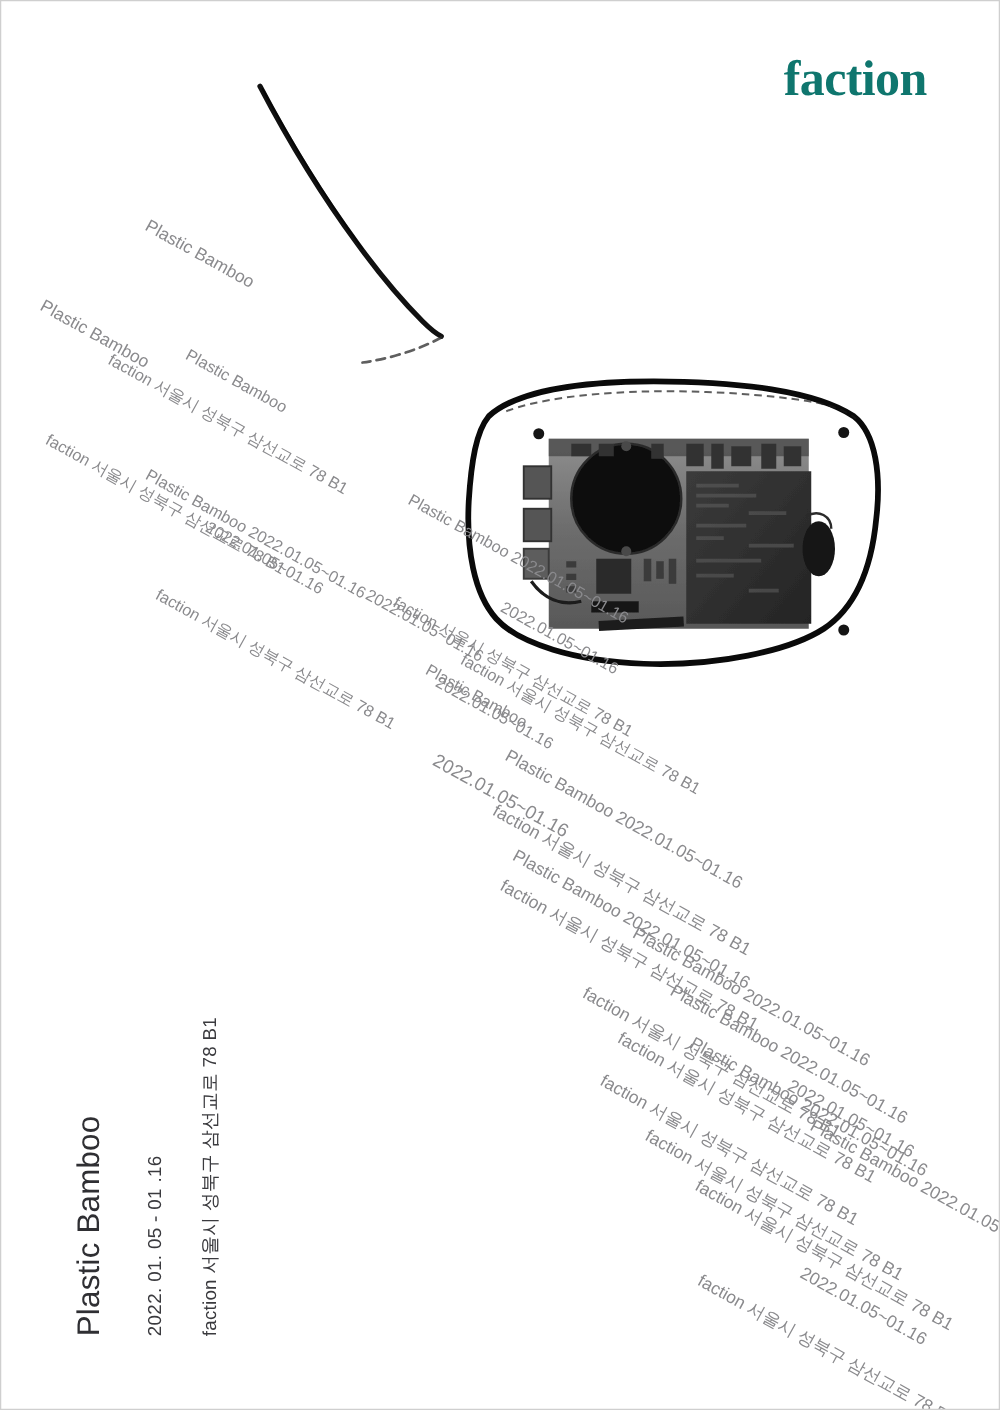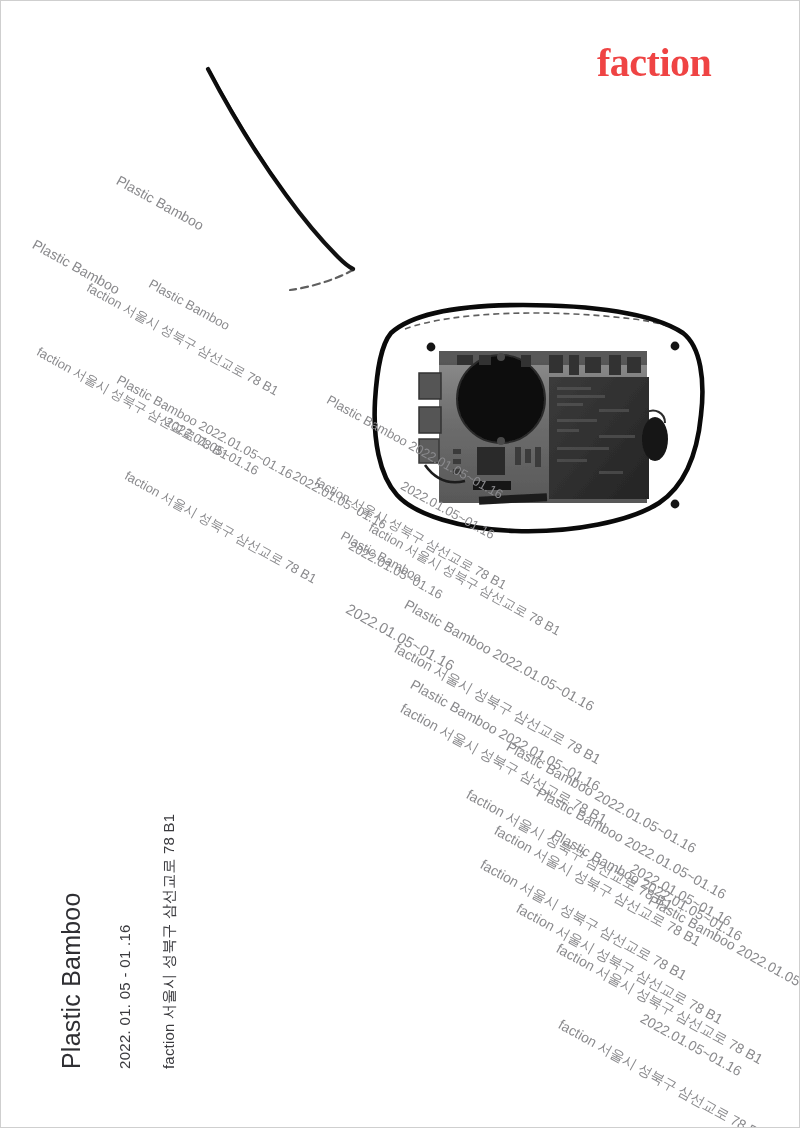--- a/index.html
+++ b/index.html
@@ -10,26 +10,26 @@
     width:800px;height:1128px;
     background:#ffffff;
     overflow:hidden;
     box-sizing:border-box;
     border:1px solid #cfcfcf;
   }
 
   
   #logo{
     position:absolute;
-    left:596px; top:42px;
+    left:626px; top:42px;
     font-family:"Liberation Serif","DejaVu Serif",serif;
     font-size:40px;
     font-weight:700;
     letter-spacing:-0.5px;
-    color:#ef4444;
+    color:#0f766e;
     line-height:1;
     white-space:nowrap;
   }
 
   
   #curve{
     position:absolute;
     left:185px; top:48px;
     width:230px; height:245px;
     pointer-events:none;

